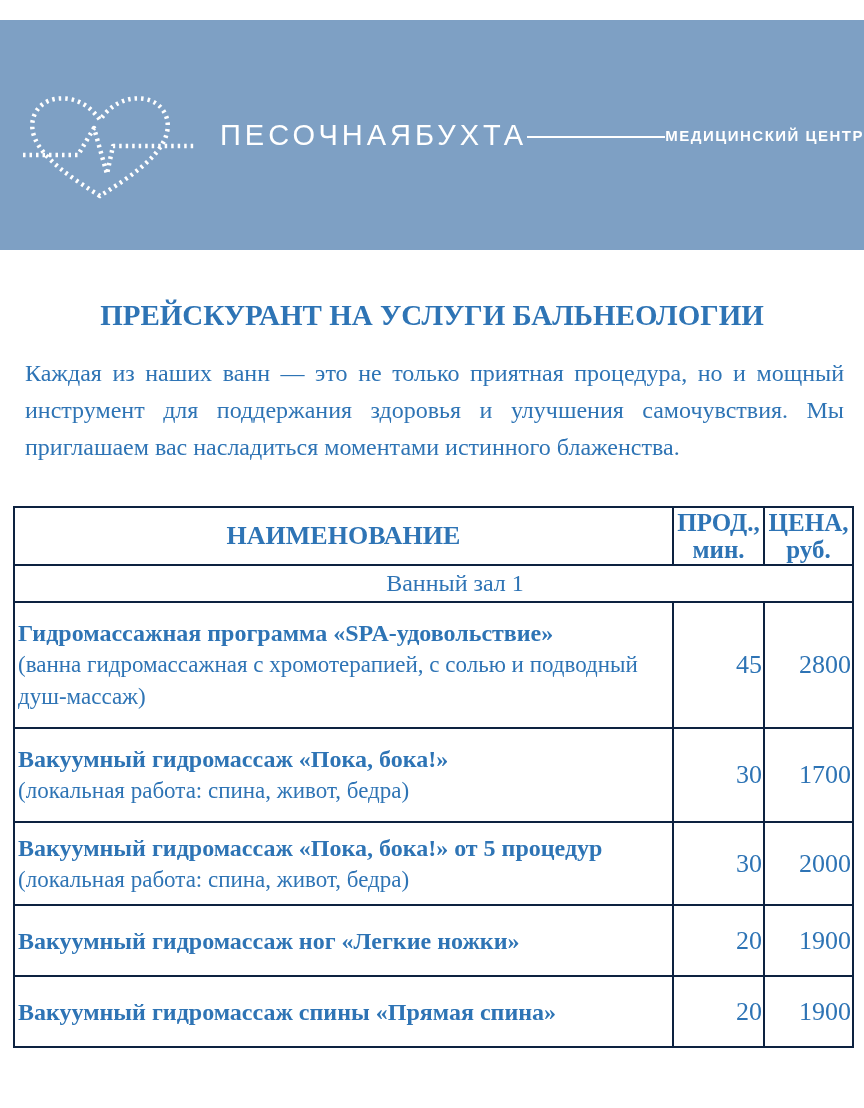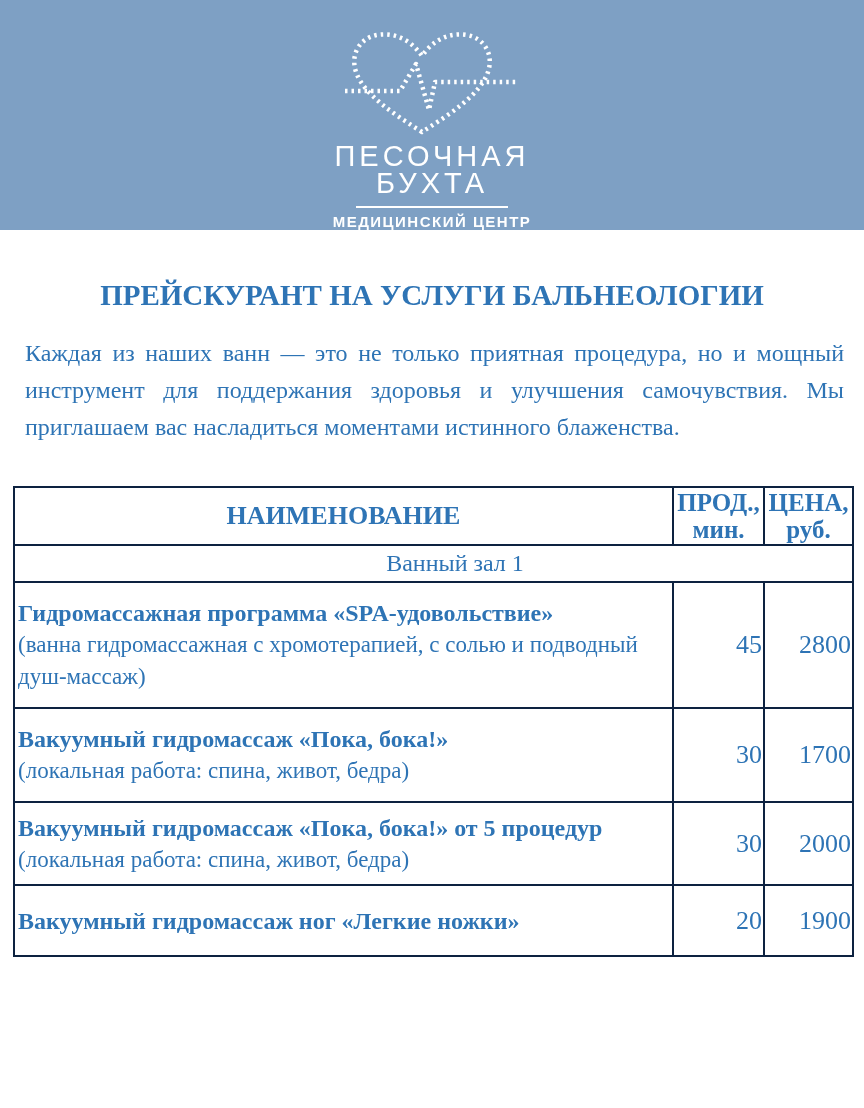--- a/index.html
+++ b/index.html
@@ -6,21 +6,21 @@
     margin: 0; padding: 0;
     width: 864px; height: 1108px;
     background: #ffffff;
     overflow: hidden;
     font-family: "Liberation Serif", serif;
   }
   
   .band {
     width: 864px; height: 230px;
     background: #7EA0C4;
-    display: flex; flex-direction: column; align-items: center;
+    display: flex; flex-direction: row; align-items: center; margin-top: 20px;
   }
   .logo-icon { margin-top: 25px; line-height: 0; }
   .logo-name {
     color: #ffffff;
     font-family: "Liberation Sans", sans-serif;
     font-size: 29px; line-height: 27px;
     letter-spacing: 4px; font-weight: 400;
     text-align: center; white-space: nowrap;
   }
   .logo-sep {
@@ -139,15 +139,23 @@
 
     <tr class="h-r4">
       <td class="name-cell">
         <div class="svc-name">Вакуумный гидромассаж ног «Легкие ножки»</div>
 
       </td>
       <td class="num-cell">20</td>
       <td class="num-cell">1900</td>
     </tr>
 
+    <tr class="h-r5">
+      <td class="name-cell">
+        <div class="svc-name">Вакуумный гидромассаж спины «Прямая спина»</div>
+
+      </td>
+      <td class="num-cell">20</td>
+      <td class="num-cell">1900</td>
+    </tr>
 
   </tbody>
 </table>
 
 </body></html>

